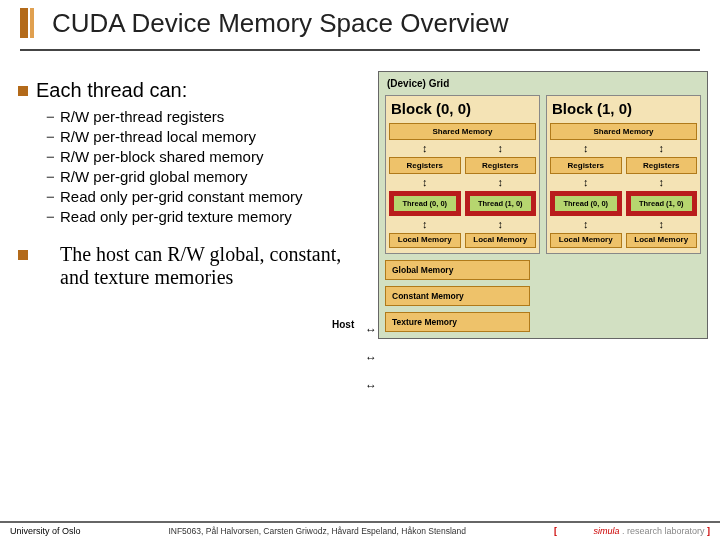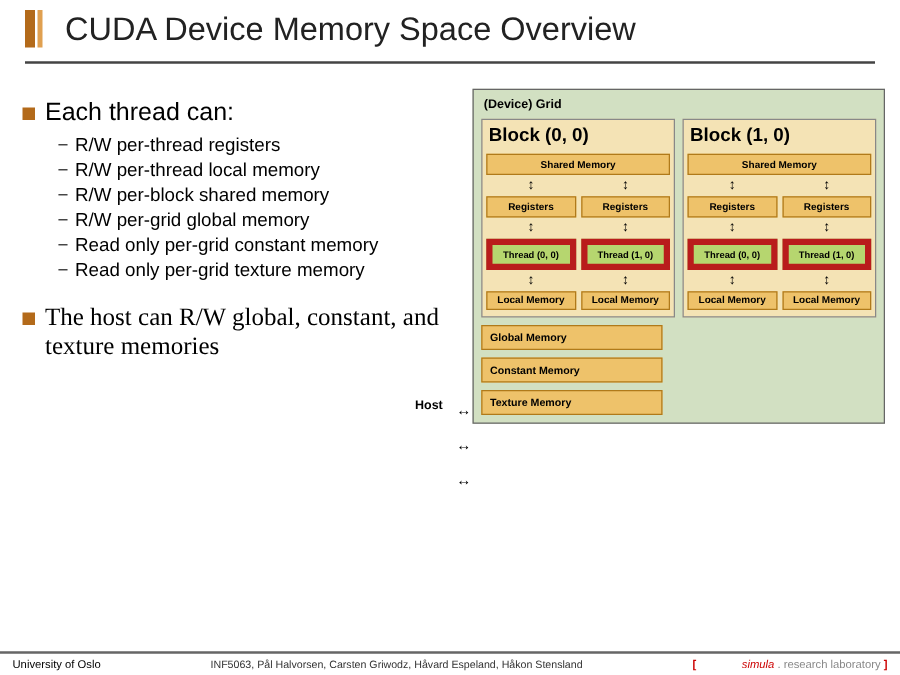--- a/index.html
+++ b/index.html
@@ -60,20 +60,21 @@
     display: flex; align-items: flex-start;
     font-size: 15px; margin: 3px 0;
   }
   .dash { width: 14px; flex:0 0 auto; color:#333; }
   .sub .txt { flex: 1; }
   .kw { color: #000; }
   .host-p {
     font-family: "Times New Roman", serif;
     font-size: 21px;
     line-height: 1.15;
+    margin-left: 24px;
   }
   .right {
     flex: 1;
     position: relative;
   }
   .grid-box {
     border: 1px solid #666;
     background: #d2e0c2;
     padding: 6px 6px 6px 6px;
   }

